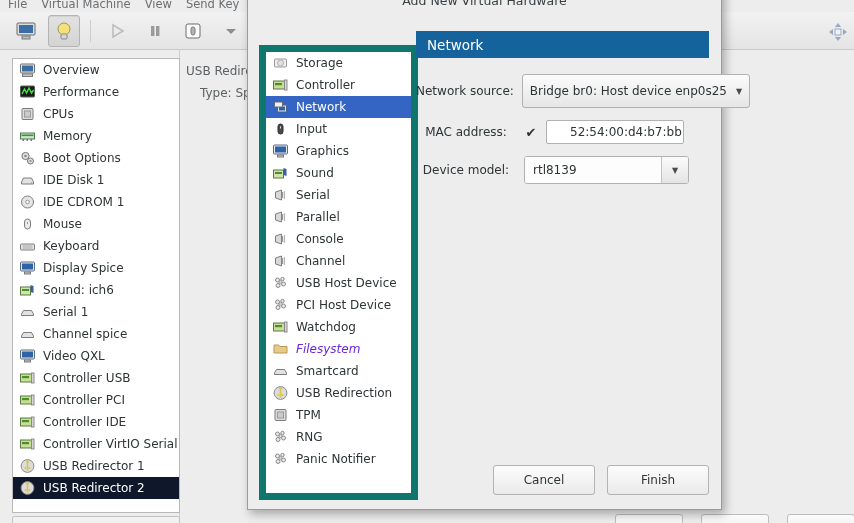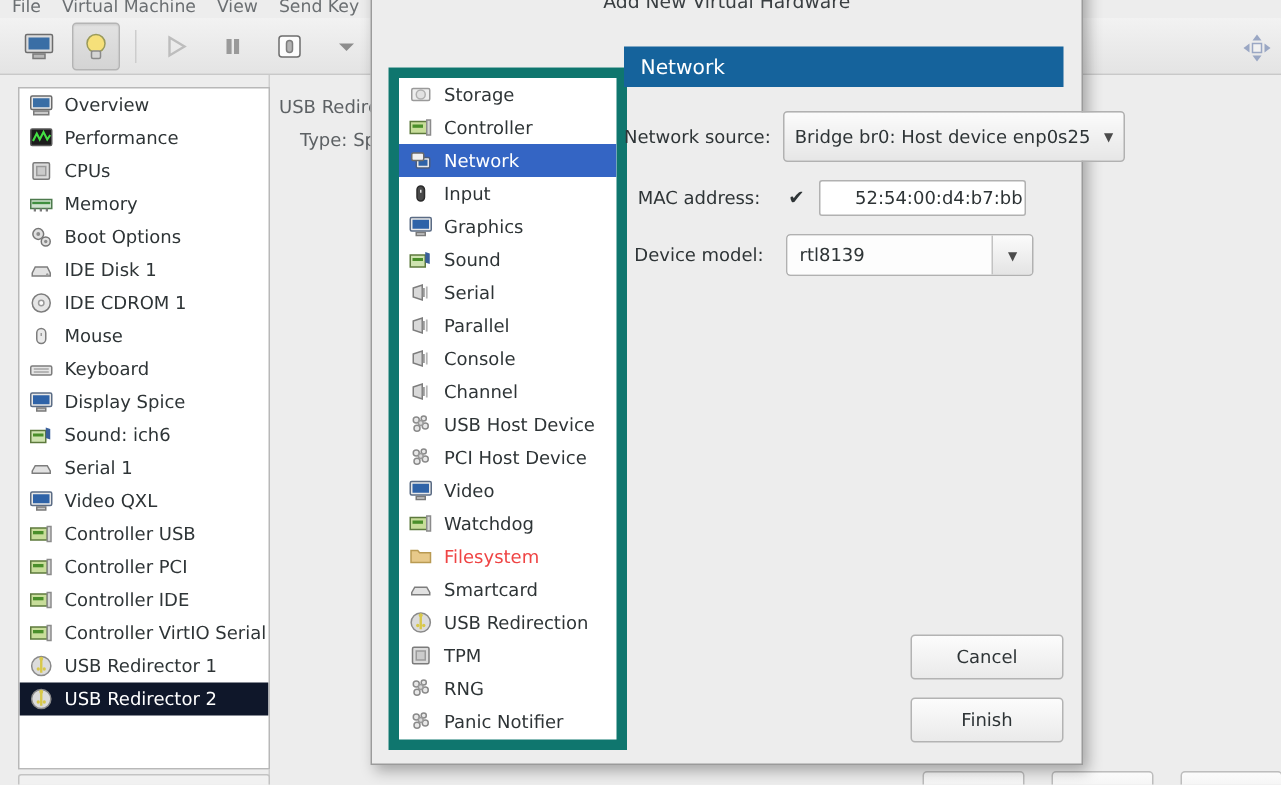--- a/index.html
+++ b/index.html
@@ -106,21 +106,21 @@
     position: absolute; left: 11px; top: 16px; width: 145px; height: 441px;
     background: #ffffff; border: 7px solid #0f766e;
     overflow: hidden;
     margin-top: 14px;
   }
   .cat-row {
     height: 22px; display: flex; align-items: center; gap: 7px;
     padding-left: 6px; font-size: 12px; color: #2e3436; box-sizing: border-box;
   }
   .cat-row.sel { background: #3465c4; color: #ffffff; }
-  .cat-row.disabled { color: #ef4444; }
+  .cat-row.disabled { color: #6d28d9; font-style: italic; }
   .cat-ico { width: 17px; height: 16px; flex: 0 0 17px; display:block; }
 
   .pane {
     position: absolute; left: 168px; top: 16px; right: 12px;
   }
   .pane-header {
     height: 27px; background: #15639c; color: #ffffff;
     display: flex; align-items: center; padding-left: 11px;
     font-size: 13.5px; box-sizing: border-box;
   }
@@ -159,21 +159,21 @@
     font-size: 12px; background: #fdfdfd;
   }
   .combo-split .cs-btn {
     width: 26px; display: flex; align-items: center; justify-content: center;
     background: linear-gradient(#fbfbfb,#e4e4e4);
     border-left: 1px solid #c2c2c2; font-size: 8px; color: #4b4b4b;
   }
 
   .dlg-buttons {
     position: absolute; right: 12px; bottom: 14px;
-    display: flex; gap: 12px; flex-direction: column;
+    display: flex; gap: 12px;
   }
   .btn {
     min-width: 72px; height: 28px; padding: 0 14px;
     display: flex; align-items: center; justify-content: center;
     background: linear-gradient(#fcfcfc,#eaeaea);
     border: 1px solid #b3b3b3; border-radius: 3px;
     font-size: 12px; color: #2e3436;
   }
 </style>
 </head>
@@ -324,20 +324,26 @@
             <rect x="2.5" y="7" width="7" height="2" fill="#4a8f2a"></rect>
             <path d="M11 3 v7 l3 1 V4 Z" fill="#3a5f9a"></path>
           </svg>
         <span>Sound: ich6</span>
       </div>
       <div class="hw-row">
         <svg class="hw-ico" viewBox="0 0 16 16">
             <path d="M2 10 L4 6.5 H12 L14 10 V11.5 H2 Z" fill="#e2e2e2" stroke="#7d7d7d"></path>
           </svg>
         <span>Serial 1</span>
+      </div>
+      <div class="hw-row">
+        <svg class="hw-ico" viewBox="0 0 16 16">
+            <path d="M2 10 L4 6.5 H12 L14 10 V11.5 H2 Z" fill="#e2e2e2" stroke="#7d7d7d"></path>
+          </svg>
+        <span>Channel spice</span>
       </div>
       <div class="hw-row">
         <svg class="hw-ico" viewBox="0 0 16 16">
             <rect x="1" y="2" width="14" height="9" rx="1" fill="#e8e8e8" stroke="#5b6c85"></rect>
             <rect x="2.5" y="3.5" width="11" height="6" fill="#2f63a8"></rect>
             <rect x="5" y="12" width="6" height="2" fill="#c9c9c9" stroke="#7a7a7a"></rect>
           </svg>
         <span>Video QXL</span>
       </div>
       <div class="hw-row">
@@ -517,28 +523,20 @@
               <circle cx="5" cy="5" r="2" fill="#e8e8e8" stroke="#8a8a8a"></circle>
               <circle cx="10" cy="4" r="1.7" fill="#e8e8e8" stroke="#8a8a8a"></circle>
               <circle cx="11" cy="9" r="2" fill="#e8e8e8" stroke="#8a8a8a"></circle>
               <circle cx="5.5" cy="10.5" r="2" fill="#e8e8e8" stroke="#8a8a8a"></circle>
               <circle cx="8" cy="7" r="1.6" fill="#dadada" stroke="#9a9a9a"></circle>
             </svg>
           <span>PCI Host Device</span>
         </div>
         <div class="cat-row">
           <svg class="cat-ico" viewBox="0 0 16 16">
-              <rect x="1" y="2" width="14" height="9" rx="1" fill="#e8e8e8" stroke="#5b6c85"></rect>
-              <rect x="2.5" y="3.5" width="11" height="6" fill="#2f63a8"></rect>
-              <rect x="5" y="12" width="6" height="2" fill="#c9c9c9" stroke="#7a7a7a"></rect>
-            </svg>
-          <span>Video</span>
-        </div>
-        <div class="cat-row">
-          <svg class="cat-ico" viewBox="0 0 16 16">
               <rect x="1" y="4" width="11" height="8" fill="#c8dd9a" stroke="#5d7a3d"></rect>
               <rect x="2.5" y="6" width="7" height="2.2" fill="#4a8f2a"></rect>
               <rect x="12" y="3" width="2.5" height="10" fill="#d7d7d7" stroke="#8b8b8b"></rect>
             </svg>
           <span>Watchdog</span>
         </div>
         <div class="cat-row disabled">
           <svg class="cat-ico" viewBox="0 0 16 16">
               <path d="M1.5 4 h4.5 l1.2 1.5 H14.5 V12 H1.5 Z" fill="#e7c98a" stroke="#b99a52"></path>
             </svg>

